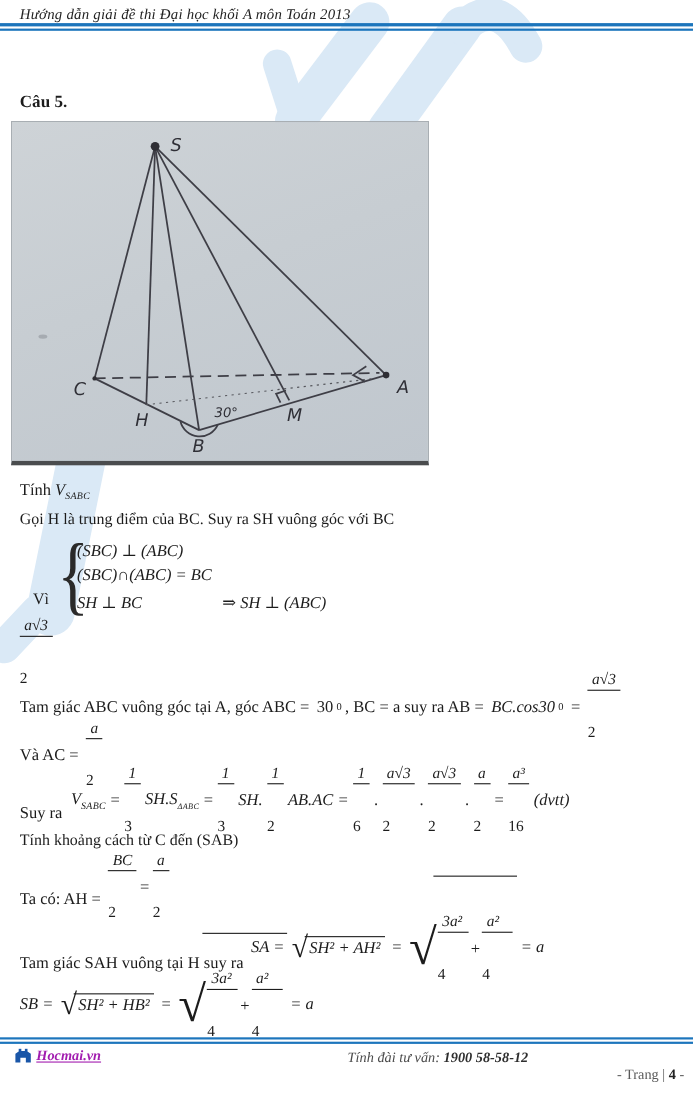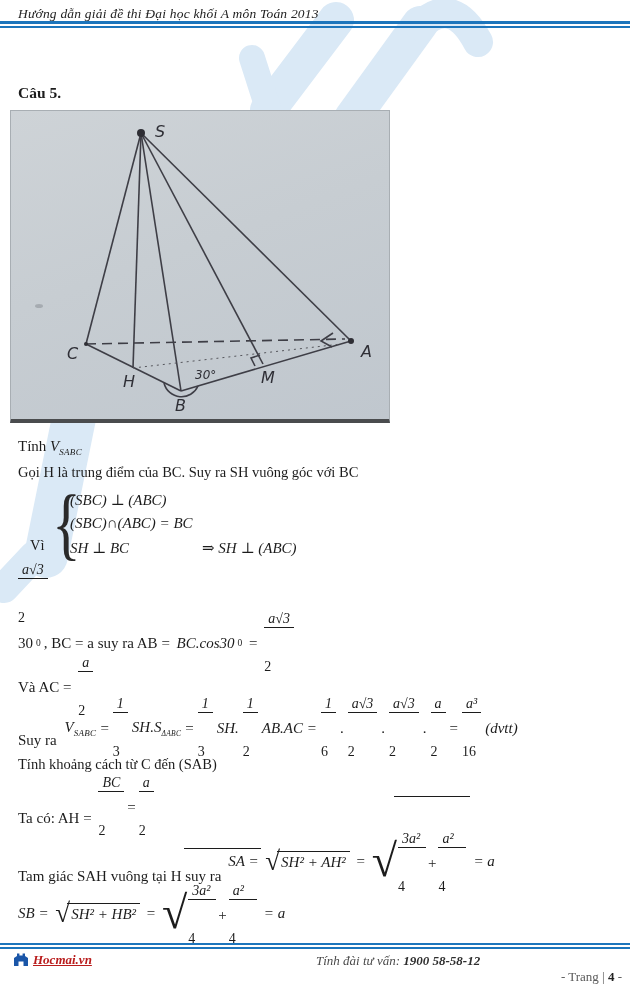--- a/index.html
+++ b/index.html
@@ -40,21 +40,21 @@
   .rad .rsign{font-size:27px;font-style:normal;line-height:.85;margin-right:-3px}
   .rad .rbody{border-top:1.4px solid #1c1c1c;padding:2px 4px 0;font-style:italic}
   .rad.big .rsign{font-size:46px;line-height:.8}
   .rad.big .rbody{display:inline-flex;align-items:center;gap:2px;padding-top:3px}
 
   .sys-brace{font-size:80px;font-weight:300;line-height:.92;color:#2a2a2a;transform:scaleX(.75);transform-origin:left top}
   .sys-line{font-size:15px;font-style:italic;position:absolute;left:0;white-space:pre}
 
   
   .f-small{font-size:13px}
-  .brand{color:#b91c1c;font-weight:bold;font-style:italic;text-decoration:underline;cursor:pointer}
+  .brand{color:#a21caf;font-weight:bold;font-style:italic;text-decoration:underline;cursor:pointer}
   .tagline{color:#5a5a5a;font-style:italic}
   .hotline{color:#4a4a4a;font-style:italic}
   .hotline b{color:#2e2e2e}
   .pageno{color:#5a5a5a}
   .pageno b{color:#222}
 </style>
 </head>
 <body>
 
 <svg id="watermark" width="630" height="1000">
@@ -133,21 +133,21 @@
 </div>
 
 <div class="abs layer mrow" style="left:18px;top:574px;height:40px">
   <span class="frac">
     <span class="num">a√3</span>
     <span class="den">2</span>
   </span>
 </div>
 
 <div class="abs layer mrow" style="left:18px;top:622px;height:42px">
-  <span class="txt">30</span><sup class="small">0</sup><span class="txt">, BC = a suy ra AB = </span>
+  <span class="txt">Tam giác ABC vuông góc tại A, góc ABC = </span><span class="txt">30</span><sup class="small">0</sup><span class="txt">, BC = a suy ra AB = </span>
   <span class="mi">BC.cos30</span><sup class="small">0</sup><span class="txt"> = </span>
   <span class="frac">
     <span class="num">a√3</span>
     <span class="den">2</span>
   </span>
 </div>
 
 <div class="abs layer mrow" style="left:18px;top:668px;height:38px">
   <span class="txt">Và AC = </span>
   <span class="frac">

